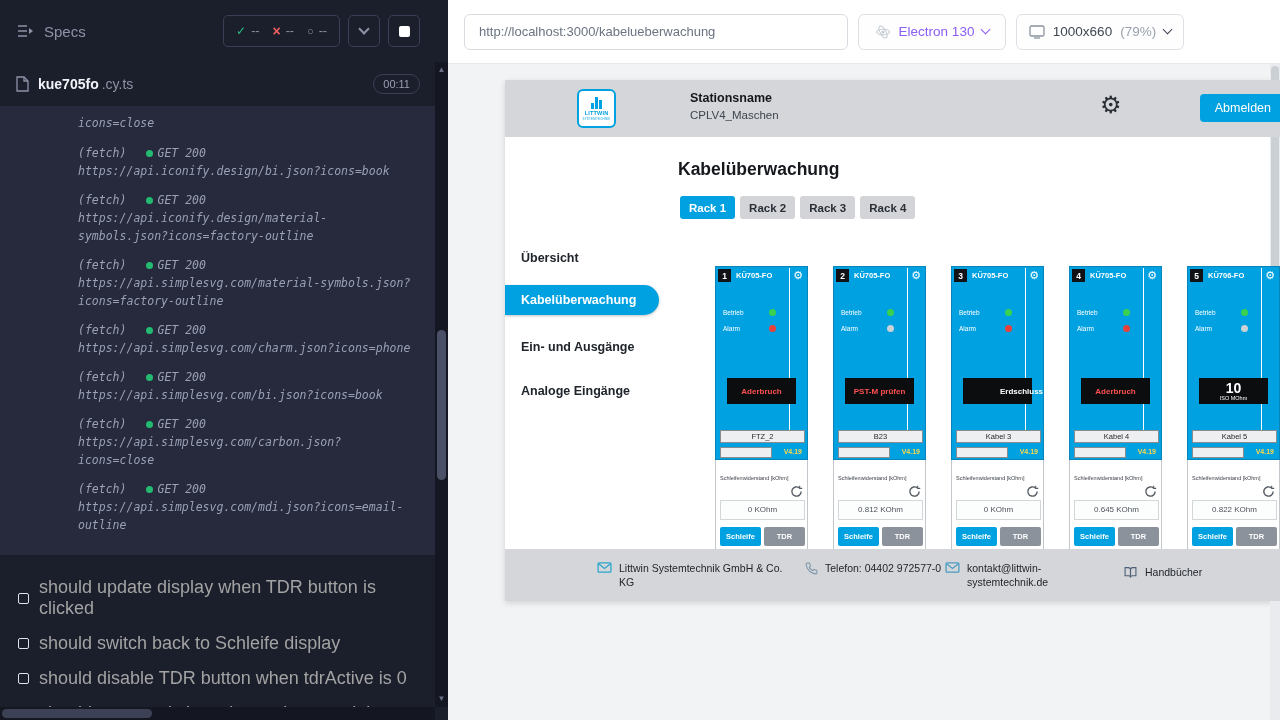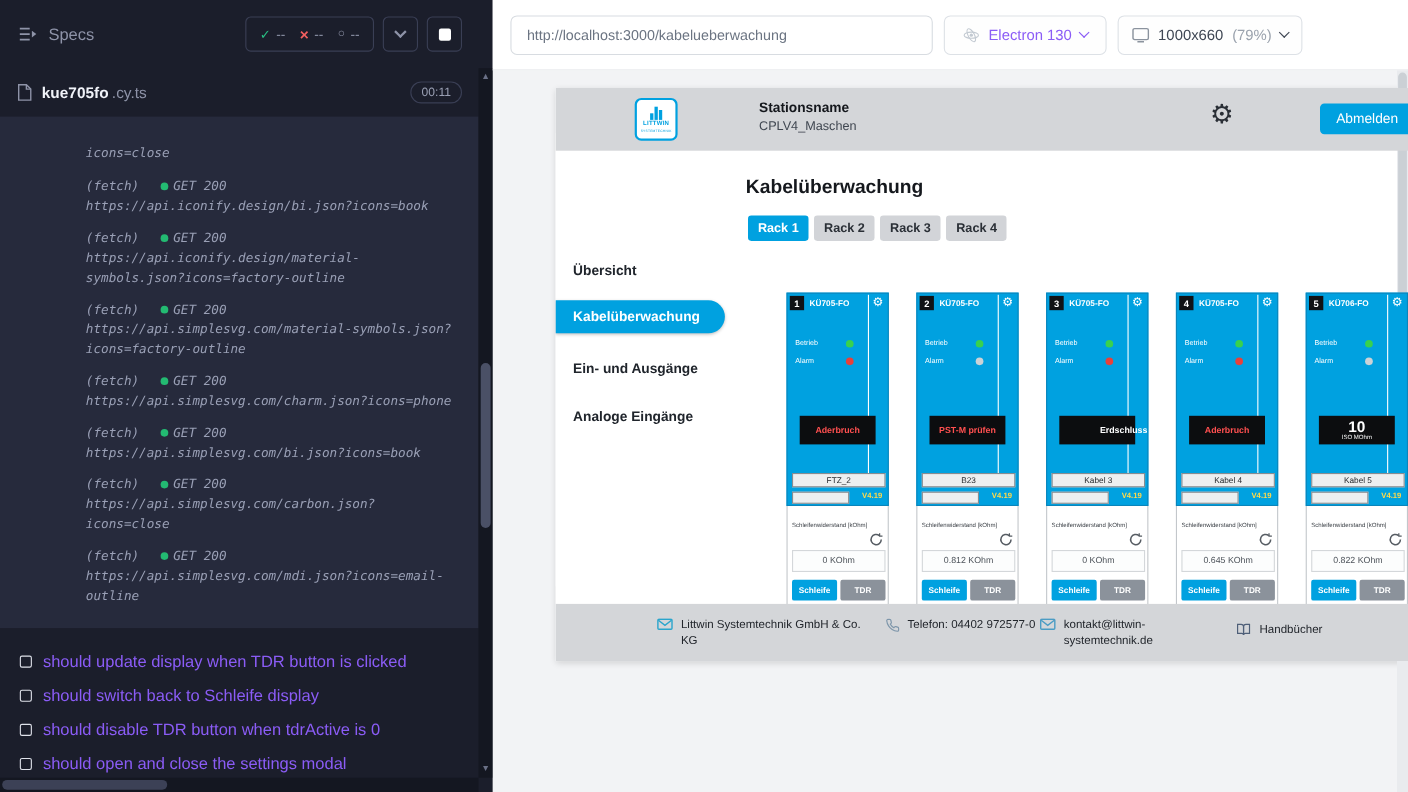--- a/index.html
+++ b/index.html
@@ -15,31 +15,31 @@
 .ic-check{color:#28bd82;font-size:12px;font-style:normal;}
 .ic-cross{color:#f25f5f;font-weight:bold;font-size:14px;font-style:normal;line-height:1;}
 .ic-circle{color:#8e93a8;font-size:11px;font-style:normal;}
 .ctrl-box{width:32px;height:32px;border:1px solid #3a3f55;border-radius:5px;display:flex;align-items:center;justify-content:center;cursor:pointer;}
 .chev{width:8px;height:8px;border-right:2px solid #8e93a8;border-bottom:2px solid #8e93a8;transform:rotate(45deg);margin-top:-4px;}
 .stop-sq{width:11px;height:11px;background:#fff;border-radius:2px;}
 .spec-row{height:44px;display:flex;align-items:center;gap:9px;padding:0 16px;}
 .spec-name{color:#f1f3f9;font-size:14px;font-weight:bold;}
 .spec-ext{color:#8e93a8;font-size:14px;margin-left:-6px;}
 .spec-timer{margin-left:auto;margin-right:12px;border:1px solid #3a3f55;border-radius:11px;padding:3px 9px;font-size:11px;color:#9aa0b4;}
-.log-block{background:#262a3c;padding:24px 18px 10px 78px;font-family:"DejaVu Sans Mono",monospace;font-style:italic;font-size:11.5px;line-height:18px;color:#9aa0b6;width:435px;}
+.log-block{background:#262a3c;padding:8px 18px 10px 78px;font-family:"DejaVu Sans Mono",monospace;font-style:italic;font-size:11.5px;line-height:18px;color:#9aa0b6;width:435px;}
 .log-overflow{margin-bottom:12px;}
 .log-entry{margin-bottom:11px;cursor:pointer;}
 .log-line{display:flex;gap:20px;align-items:center;}
 .status-dot{display:inline-block;width:7px;height:7px;border-radius:50%;background:#23ba72;margin-right:4px;}
 .log-status{display:flex;align-items:center;}
 .log-url{overflow-wrap:anywhere;}
 .test-list{padding:22px 20px 0 18px;}
 .test-item{display:flex;align-items:center;gap:10px;margin-bottom:14px;cursor:pointer;}
 .test-box{width:11px;height:11px;border:1.5px solid #dfe2ea;border-radius:2px;flex:none;}
-.test-title{color:#8b5cf6;font-size:15px;}
+.test-title{color:#a3a3a3;font-size:18px;}
 .v-scroll{position:absolute;top:62px;right:0;width:13px;bottom:13px;background:#141721;}
 .scroll-arrow{position:absolute;left:0;right:0;text-align:center;color:#6a7086;font-size:8px;line-height:10px;cursor:pointer;}
 .v-thumb{position:absolute;left:2px;width:9px;top:268px;height:150px;background:#4a5066;border-radius:5px;cursor:pointer;}
 .h-scroll{position:absolute;left:0;bottom:0;height:13px;width:435px;background:#141721;}
 .h-thumb{position:absolute;left:2px;top:2px;height:9px;width:150px;background:#3c4156;border-radius:5px;cursor:pointer;}
 
 
 #right-area{position:absolute;left:448px;top:0;width:832px;height:720px;background:#f2f3f5;}
 .toolbar{height:64px;background:#fff;display:flex;align-items:center;padding:0 16px;gap:10px;border-bottom:1px solid #e8eaed;}
 .url-input{width:384px;height:36px;border:1px solid #d8dce1;border-radius:6px;padding:0 14px;font-size:13px;color:#6b7482;background:#fff;outline:none;font-family:inherit;}
@@ -59,21 +59,21 @@
 .logo-bars i{display:block;width:3px;background:#00a1e0;}
 .logo-bars i:nth-child(1){height:6px;}
 .logo-bars i:nth-child(2){height:12px;}
 .logo-bars i:nth-child(3){height:9px;}
 .logo-text{font-size:5.5px;font-weight:bold;color:#00a1e0;letter-spacing:.2px;}
 .logo-sub{font-size:3px;color:#00a1e0;letter-spacing:.2px;}
 .station-label{position:absolute;left:185px;top:11px;font-size:12.5px;font-weight:bold;color:#14171c;}
 .station-name{position:absolute;left:185px;top:29px;font-size:11.5px;color:#3f4650;}
 .app-gear{position:absolute;left:595px;top:11px;font-size:24px;color:#2a2f36;cursor:pointer;line-height:1.2;}
 .logout-btn{position:absolute;right:9px;top:14px;height:28px;padding:0 15px;background:#00a1e0;border:none;border-radius:4px;color:#fff;font-size:12.5px;font-family:inherit;cursor:pointer;}
-.app-nav{position:absolute;left:0;top:41px;width:172px;height:412px;background:#fff;z-index:2;}
+.app-nav{position:absolute;left:0;top:53px;width:172px;height:412px;background:#fff;z-index:2;}
 .nav-item{position:absolute;left:0;padding-left:16px;font-size:12.5px;font-weight:700;color:#20252c;height:20px;line-height:20px;cursor:pointer;white-space:nowrap;}
 .nav-item.active{width:154px;height:30px;line-height:30px;background:#00a1e0;color:#fff;border-radius:0 15px 15px 0;box-shadow:0 1px 3px rgba(0,0,0,.25);}
 .app-title{position:absolute;left:173px;top:79px;font-size:17.5px;font-weight:bold;color:#15181d;}
 .tabs{position:absolute;left:175px;top:116px;display:flex;gap:5px;}
 .tab{height:23px;padding:0 9px;border-radius:3px;font-size:11.5px;font-weight:bold;display:flex;align-items:center;background:#d2d4d8;color:#2a2f36;cursor:pointer;}
 .tab.active{background:#00a1e0;color:#fff;}
 
 
 .card{position:absolute;top:186px;width:93px;z-index:1;}
 .card-blue{position:relative;height:194px;background:#00a1e0;border:1px solid #0a85bb;}

